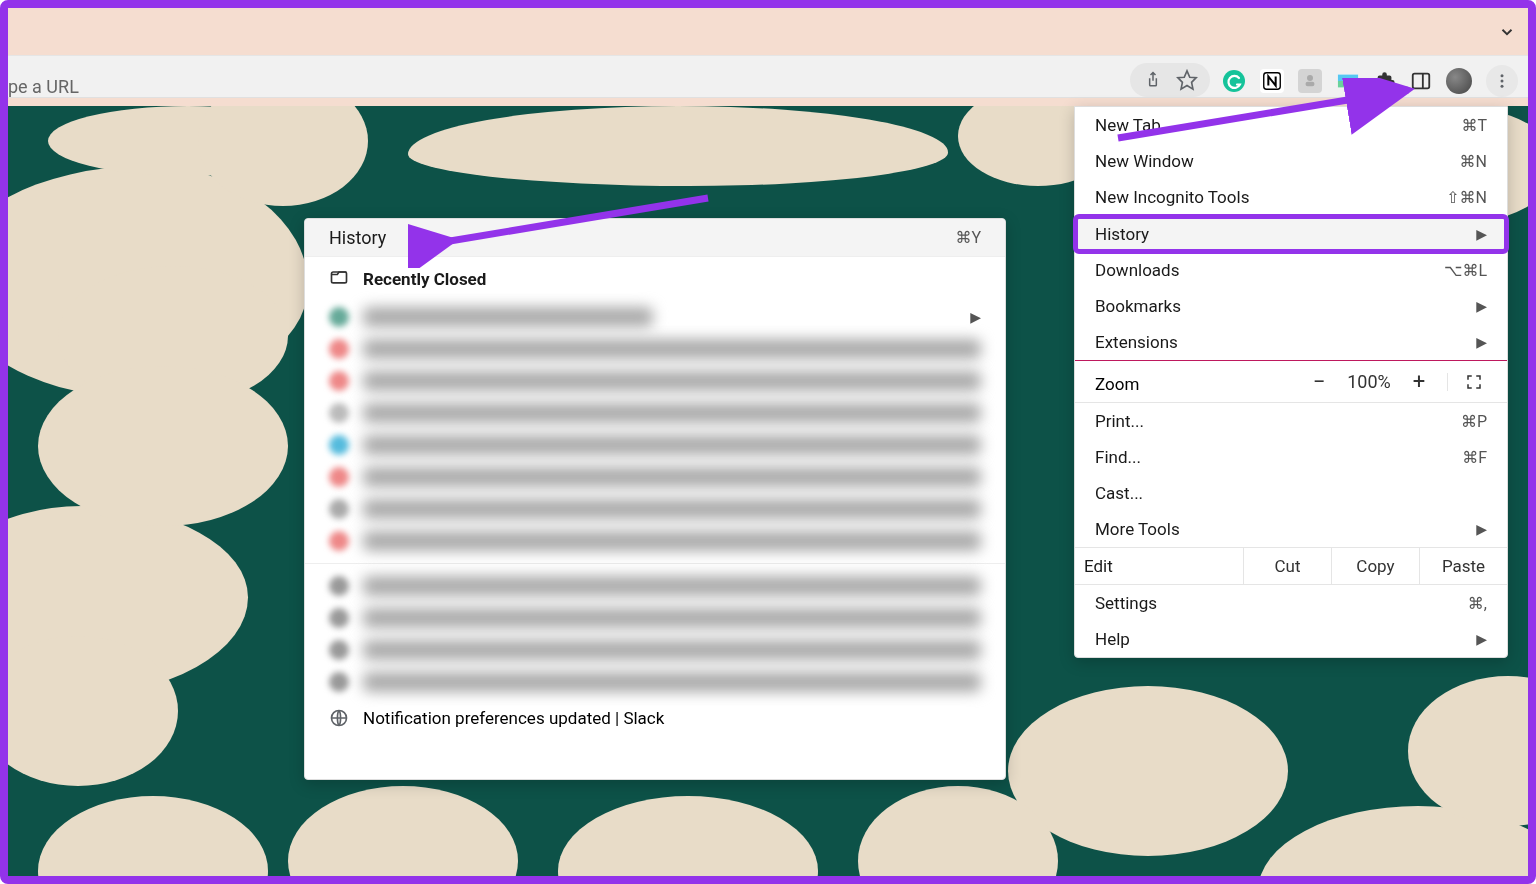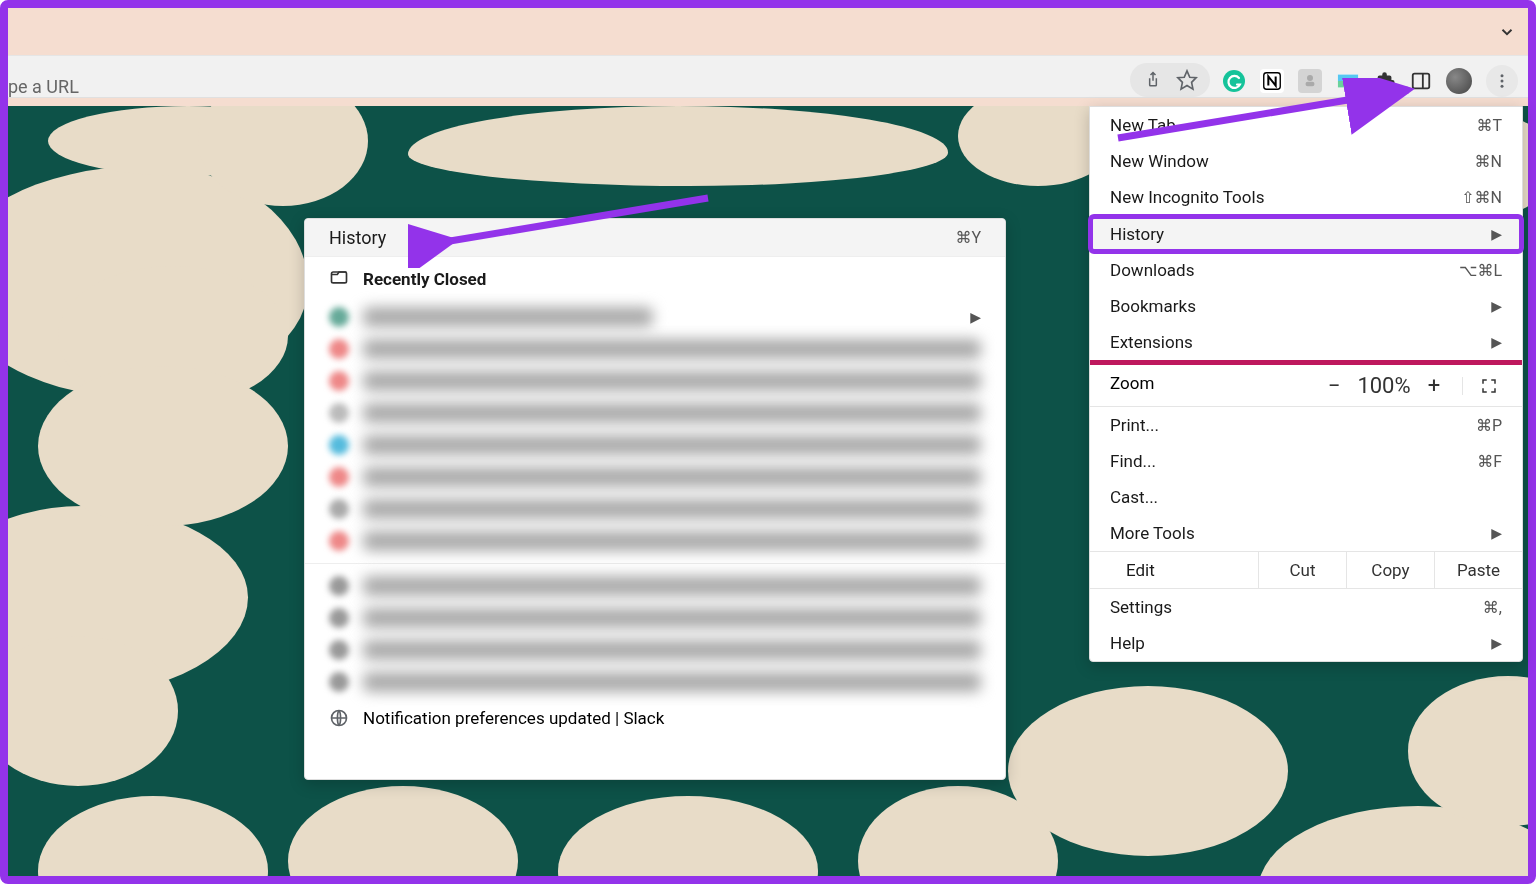--- a/index.html
+++ b/index.html
@@ -16,33 +16,33 @@
 .addr-pill { display: flex; align-items: center; gap: 12px; background: #e6e6e6; border-radius: 18px; padding: 6px 12px; }
 .icon { width: 22px; height: 22px; display: flex; align-items: center; justify-content: center; color: #5f6368; }
 .ext-icon { width: 24px; height: 24px; border-radius: 4px; display:flex; align-items:center; justify-content:center; }
 .avatar { width: 26px; height: 26px; border-radius: 50%; background: radial-gradient(circle at 35% 35%, #888, #444); }
 .dots-btn { width: 32px; height: 32px; border-radius: 50%; background: #e8e8e8; display:flex; align-items:center; justify-content:center; }
 
 .content { position: absolute; top: 98px; left: 0; right: 0; bottom: 0; background: #0d5248; overflow: hidden; }
 .blob { position: absolute; background: #e8dcc8; border-radius: 50%; }
 
 
-.menu { position: absolute; top: 98px; right: 5px; width: 434px; background: #fff; border: 1px solid #ddd; border-radius: 0 0 4px 4px; box-shadow: 0 4px 16px rgba(0,0,0,0.2); z-index: 30; font-size: 17px; }
+.menu { position: absolute; top: 98px; right: 20px; width: 434px; background: #fff; border: 1px solid #ddd; border-radius: 0 0 4px 4px; box-shadow: 0 4px 16px rgba(0,0,0,0.2); z-index: 30; font-size: 17px; }
 .mi { display: flex; align-items: center; justify-content: space-between; padding: 8px 20px; cursor: pointer; }
 .mi .label { color: #1a1a1a; }
 .mi .sc { color: #555; font-size: 16px; }
 .mi .arr { color: #555; font-size: 14px; }
 .msep { border-top: 1px solid #e5e5e5; }
-.zoomrow { display:flex; align-items:flex-start; justify-content:space-between; padding: 8px 20px; border-top:5px solid #be185d; border-bottom:1px solid #e5e5e5; }
+.zoomrow { display:flex; align-items:flex-end; justify-content:space-between; padding: 8px 20px; border-top:1px solid #be185d; border-bottom:1px solid #e5e5e5; }
 .zoomctrls { display:flex; align-items:center; }
 .zbtn { width: 40px; text-align:center; color:#333; font-size:22px; cursor:pointer; }
-.zval { width: 60px; text-align:center; color:#333; font-size:22px; }
+.zval { width: 60px; text-align:center; color:#333; font-size:18px; }
 .fs { width:40px; display:flex; align-items:center; justify-content:center; margin-left:8px; border-left:1px solid #e5e5e5; padding-left:12px;}
 .editrow { display:flex; align-items:center; border-top:1px solid #e5e5e5; border-bottom:1px solid #e5e5e5; }
-.editlbl { flex:1; padding:8px 36px; color:#1a1a1a; }
+.editlbl { flex:1; padding:8px 9px; color:#1a1a1a; }
 .ebtn { padding:8px 0; width:88px; text-align:center; color:#333; border-left:1px solid #e5e5e5; cursor:pointer; }
 
 
 .mi.highlight { outline: 5px solid #9333ea; outline-offset: -3px; background: #f4f4f4; border-radius: 4px; }
 
 
 .submenu { position: absolute; top: 210px; left: 296px; width: 702px; height: 562px; background: #fff; border: 1px solid #ddd; border-radius: 4px; box-shadow: 0 4px 16px rgba(0,0,0,0.2); z-index: 25; font-size: 17px; }
 .sub-header { display:flex; align-items:center; justify-content:space-between; padding: 8px 24px; border-bottom:1px solid #eee; background:#f4f4f4; border-radius:4px 4px 0 0; }
 .sub-header .ttl { color:#1a1a1a; font-size:18px; }
 .sub-header .sc { color:#555; font-size:16px;}

